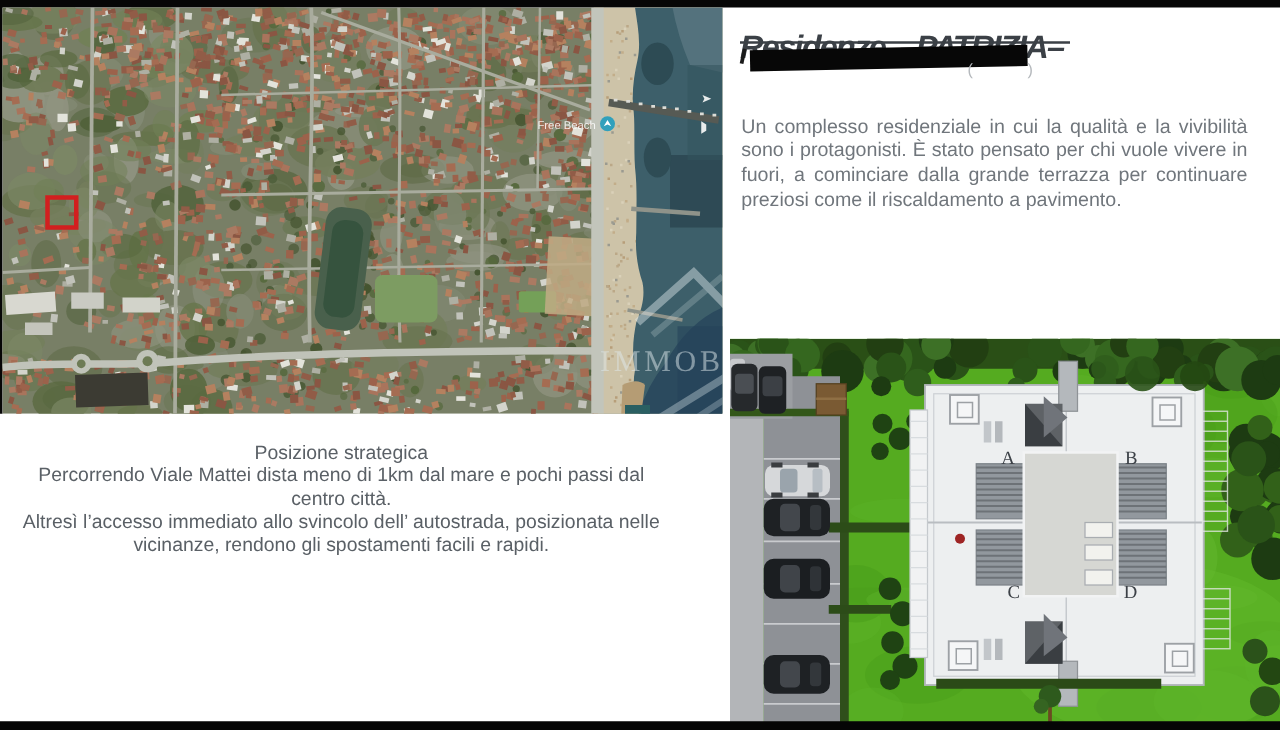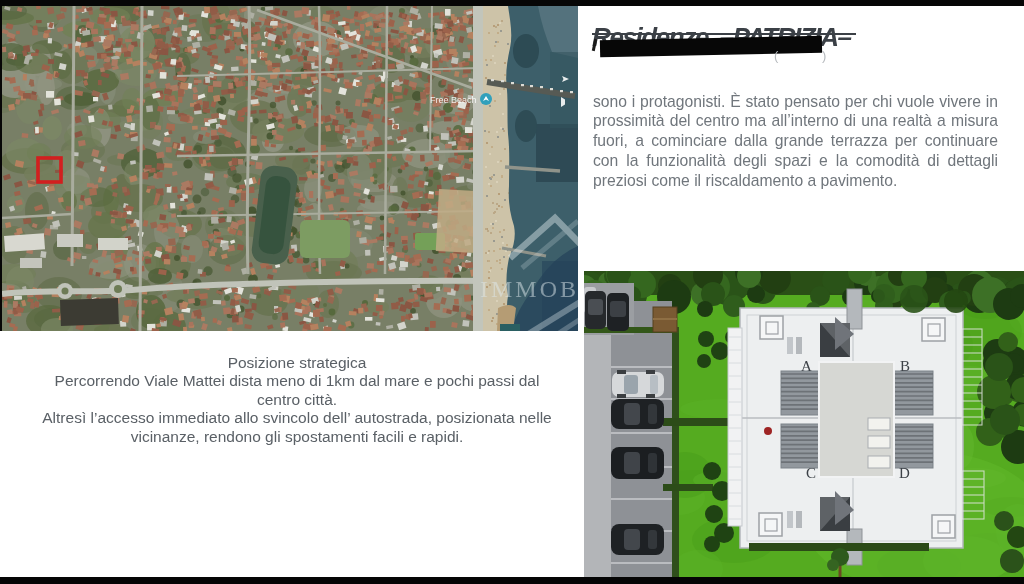--- a/index.html
+++ b/index.html
@@ -2,21 +2,21 @@
 <html><head>
 <meta charset="utf-8">
 <style>
   html,body{margin:0;padding:0;background:#ffffff;}
   .page{position:relative;width:1024px;height:584px;background:#ffffff;overflow:hidden;
         font-family:"Liberation Sans", sans-serif;}
   .par{position:absolute;left:593px;top:91.7px;width:405px;color:#70767c;font-size:15.7px;
        line-height:19.7px;}
   .par .j{text-align:justify;text-align-last:justify;}
   .pos{position:absolute;left:0px;top:353.5px;width:546px;text-align:center;color:#5a6066;
-       font-size:15.5px;line-height:18.6px;margin-left:24px;}
+       font-size:15.5px;line-height:18.6px;}
   .title{position:absolute;left:592px;top:24px;color:#3b4046;font-size:26px;font-weight:bold;
         font-style:italic;letter-spacing:-1.4px;line-height:26px;white-space:nowrap;}
   .underline{position:absolute;left:592px;top:32.5px;width:264px;height:2.5px;background:#3b4046;}
   .redact{position:absolute;left:600px;top:38px;width:222px;height:17px;background:#070707;
          transform:rotate(-1.1deg);}
   .redtick{position:absolute;left:593px;top:39px;width:3px;height:12px;background:#1a1a1a;transform:rotate(12deg);}
   .parens{position:absolute;left:774px;top:48px;color:#b5b9bd;font-size:13px;letter-spacing:20px;}
 </style>
 </head>
 <body>
@@ -2417,24 +2417,23 @@
 
 <div class="underline"></div>
 
 <div class="redtick"></div>
 
 <div class="redact"></div>
 
 <div class="parens">( )</div>
 
 <div class="par">
+<div class="j">Un complesso residenziale in cui la qualità e la vivibilità</div>
 <div class="j">sono i protagonisti. È stato pensato per chi vuole vivere in</div>
-<div class="j">prossimità del centro ma all’interno di una realtà a misura</div>
 <div class="j">fuori, a cominciare dalla grande terrazza per continuare</div>
-<div class="j">con la funzionalità degli spazi e la comodità di dettagli</div>
 <div>preziosi come il riscaldamento a pavimento.</div>
 </div>
 
 <div class="pos">Posizione strategica<br>
 Percorrendo Viale Mattei dista meno di 1km dal mare e pochi passi dal<br>
 centro città.<br>
 Altresì l’accesso immediato allo svincolo dell’ autostrada, posizionata nelle<br>
 vicinanze, rendono gli spostamenti facili e rapidi.</div>
 
 <svg width="440" height="307" viewBox="0 0 440 307" xmlns="http://www.w3.org/2000/svg" style="position:absolute;left:584px;top:271px;display:block">

